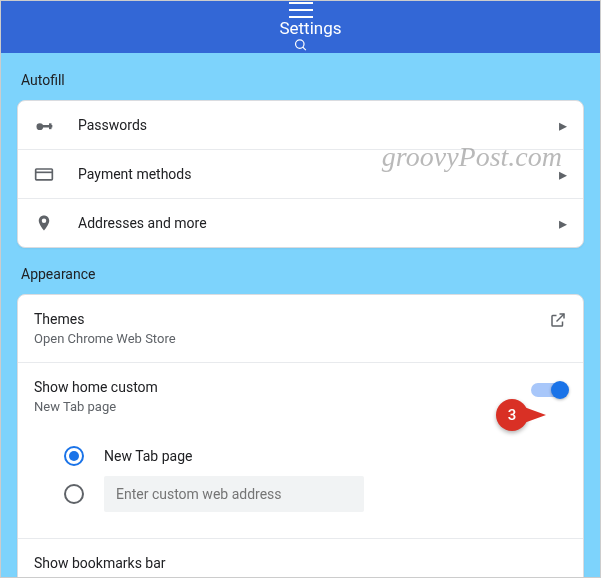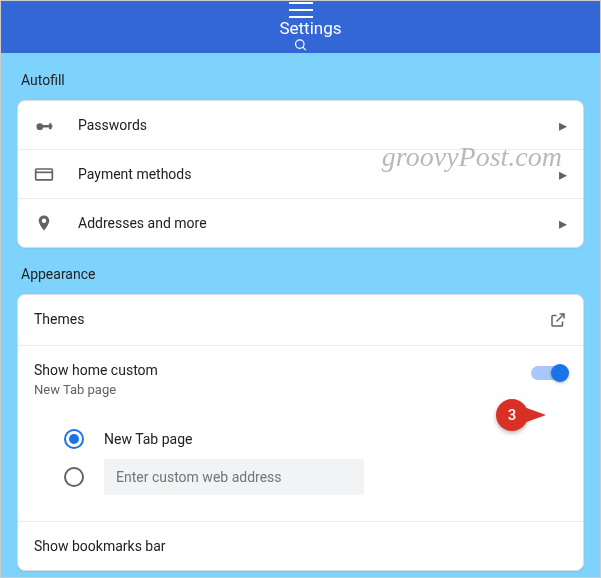--- a/index.html
+++ b/index.html
@@ -96,20 +96,21 @@
       <span class="chevron">▸</span>
     </div>
   </div>
 
   <div class="section-title">Appearance</div>
 
   <div class="card">
     <div class="subrow">
       <div class="subrow-col">
         <div class="subrow-title">Themes</div>
+        <div class="subrow-sub">Open Chrome Web Store</div>
       </div>
       <svg class="launch-icon" viewBox="0 0 24 24" fill="none" stroke="#5f6368" stroke-width="2">
           <path d="M14 4h6v6"></path>
           <path d="M20 4L10 14"></path>
           <path d="M18 14v5a1 1 0 01-1 1H5a1 1 0 01-1-1V7a1 1 0 011-1h5"></path>
         </svg>
     </div>
 
     <div class="subrow no-border-bottom">
       <div class="subrow-col">

